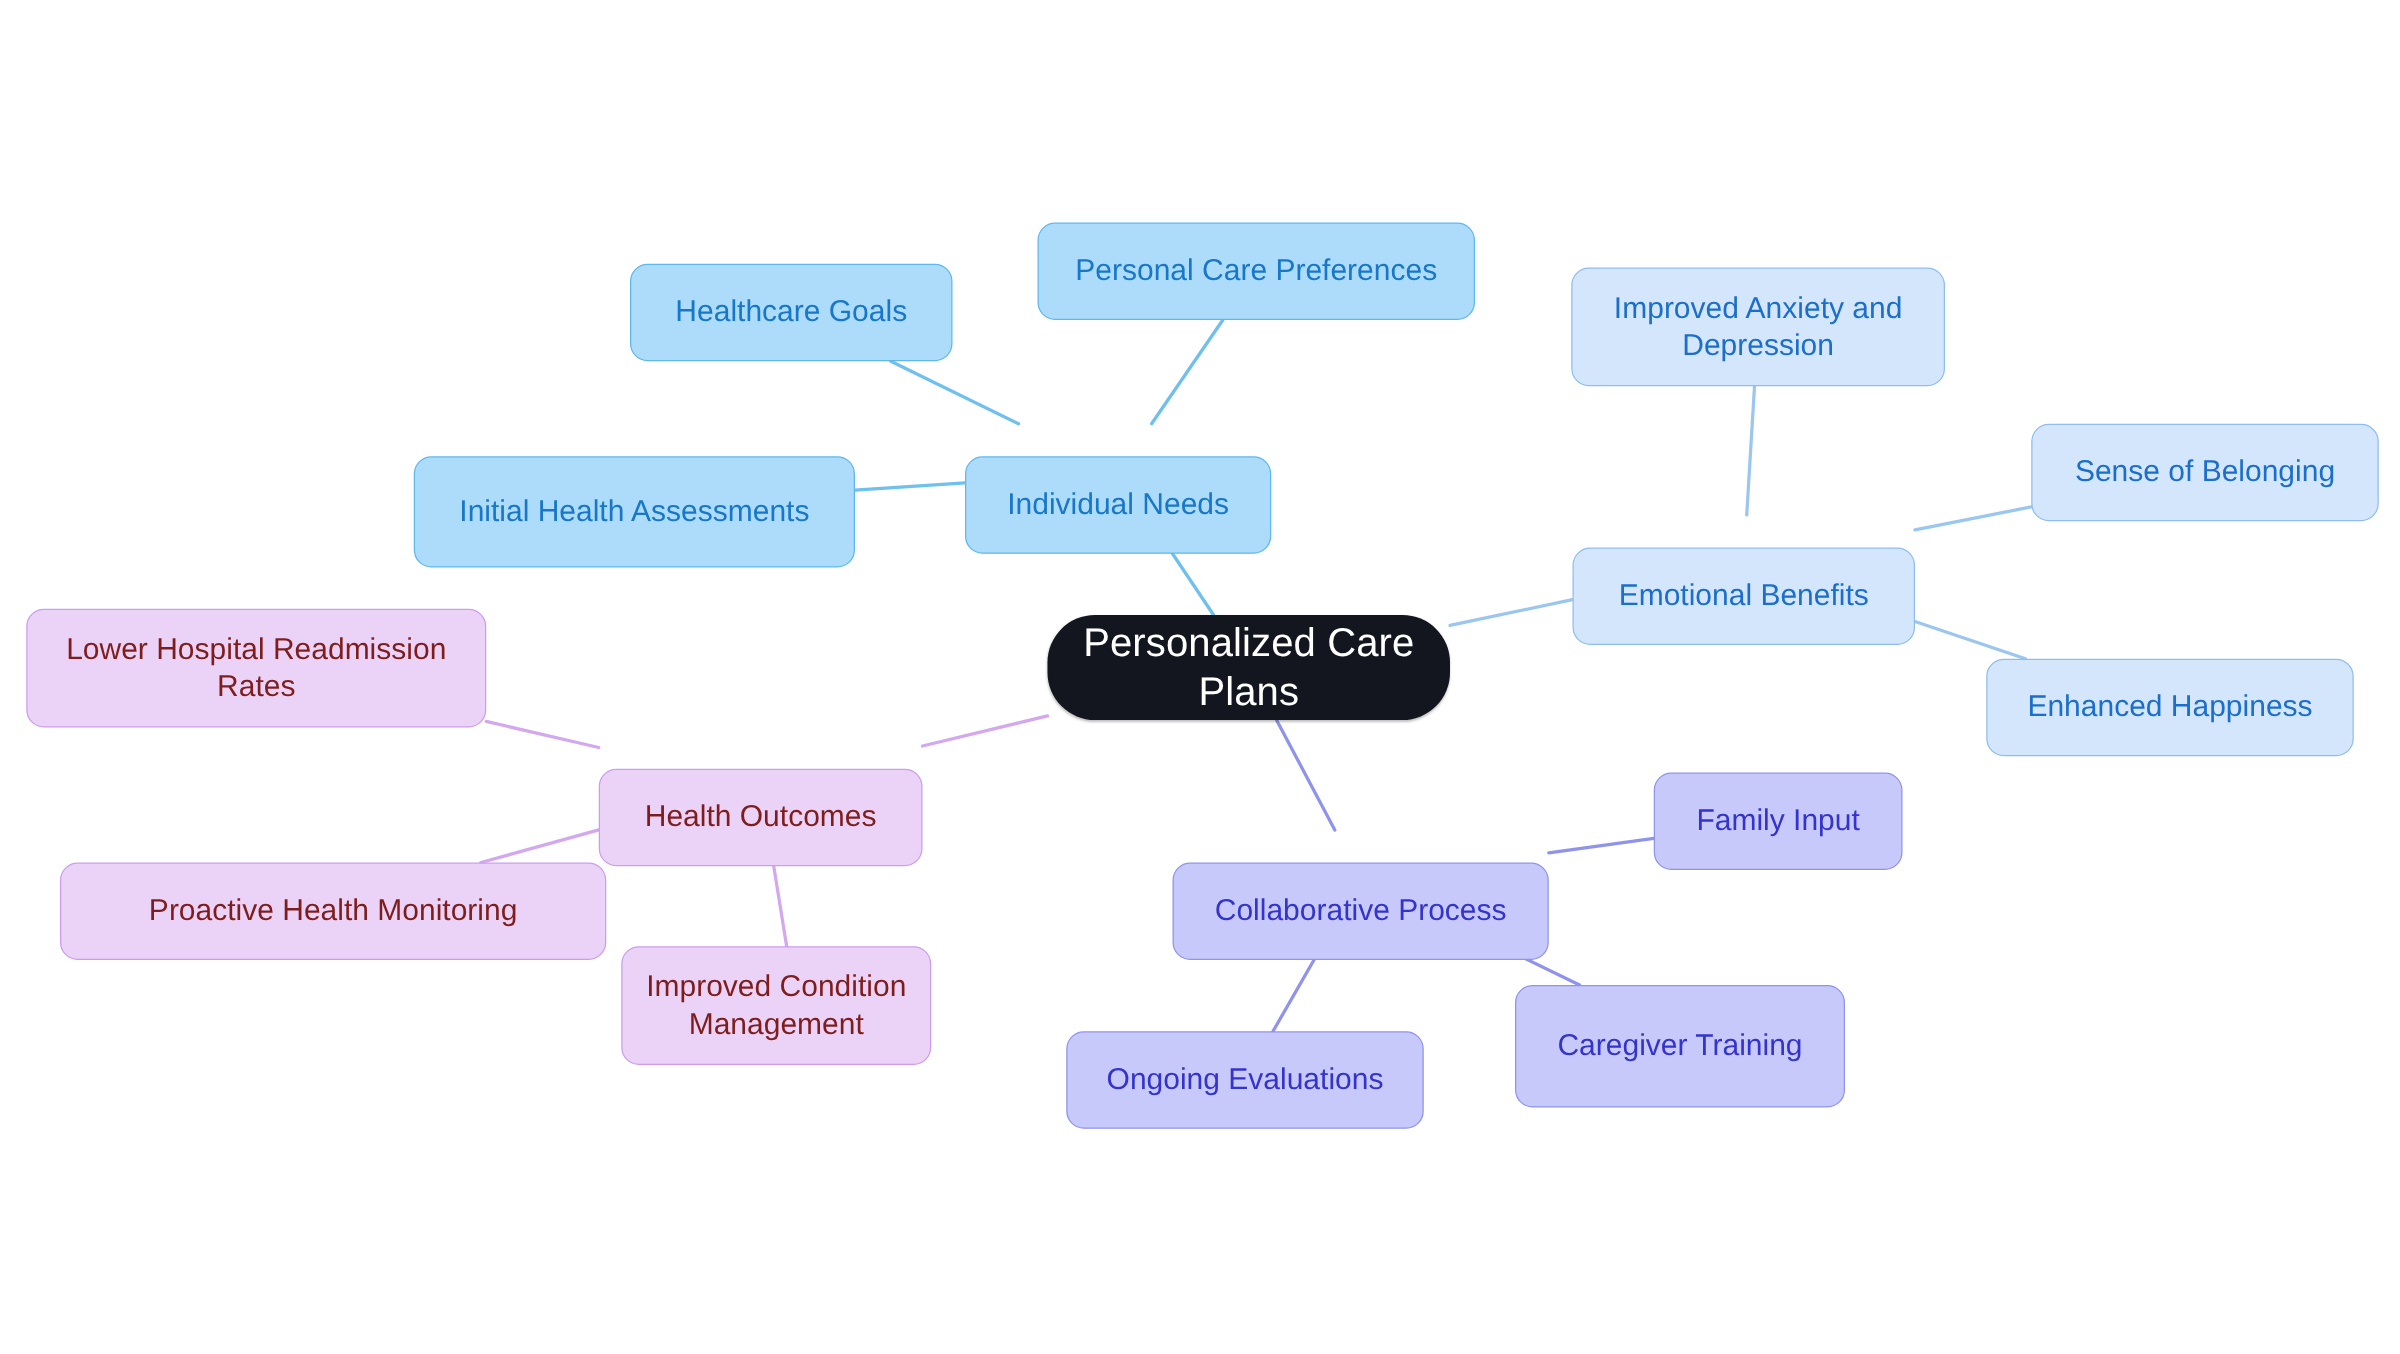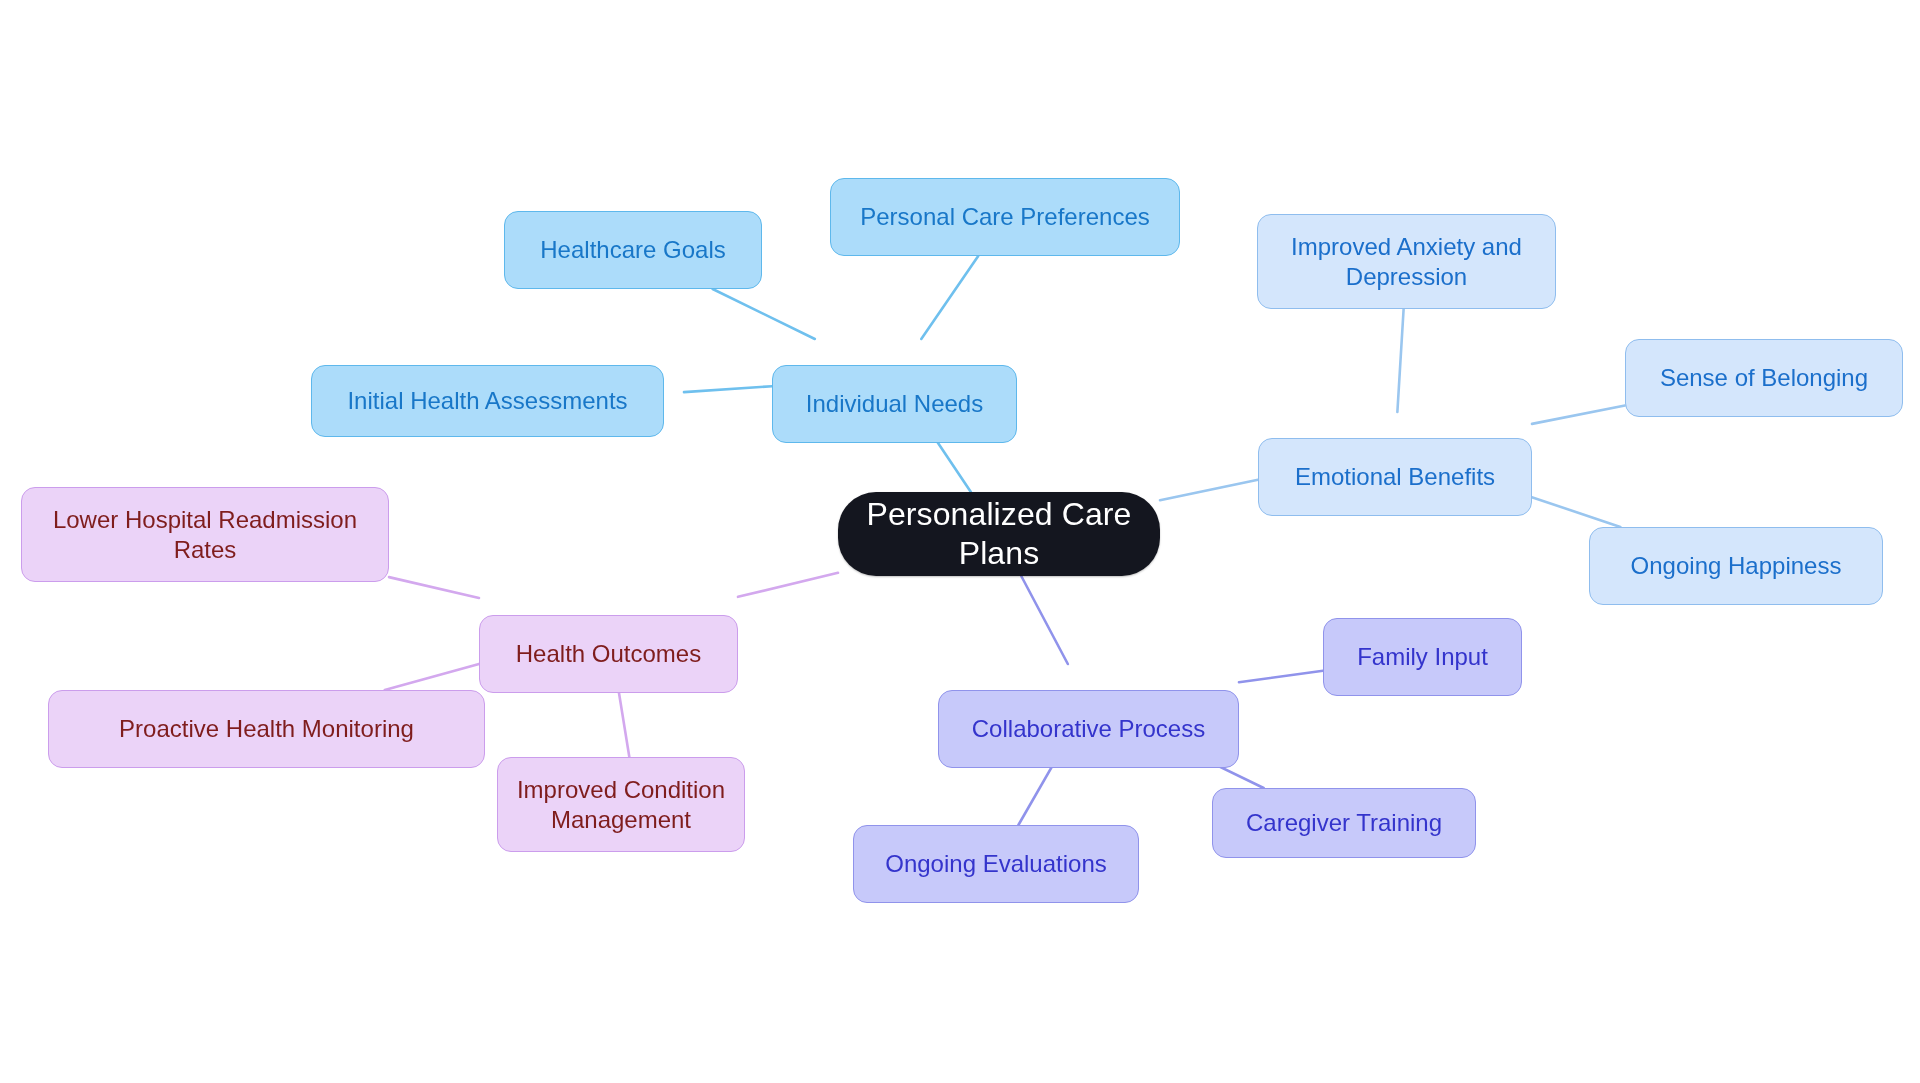--- a/index.html
+++ b/index.html
@@ -99,30 +99,30 @@
       <path d="M 1021.2426035502958 576 Q 1044.5443786982248 620 1067.8461538461538 664" stroke="#9093EB" stroke-width="2.6" fill="none" stroke-linecap="round"></path>
       <path d="M 1239 682.2724550898204 Q 1281 676.4880239520958 1323 670.7035928143713" stroke="#9093EB" stroke-width="2.6" fill="none" stroke-linecap="round"></path>
       <path d="M 1168.858870967742 742 Q 1216.25 765 1263.641129032258 788" stroke="#9093EB" stroke-width="2.6" fill="none" stroke-linecap="round"></path>
       <path d="M 1066.0931677018634 742 Q 1042.25 783.5 1018.4068322981367 825" stroke="#9093EB" stroke-width="2.6" fill="none" stroke-linecap="round"></path>
     </svg>
   <div id="nodes">
       <div class="node root" style="left: 838px; top: 492px; width: 322px; height: 84px;"><span>Personalized Care Plans</span></div>
       <div class="node branch theme-blue" style="left: 772px; top: 339px; width: 245px; height: 78px;"><span>Individual Needs</span></div>
       <div class="node leaf theme-blue" style="left: 830px; top: 178px; width: 350px; height: 78px;"><span>Personal Care Preferences</span></div>
       <div class="node leaf theme-blue" style="left: 504px; top: 211px; width: 258px; height: 78px;"><span>Healthcare Goals</span></div>
-      <div class="node leaf theme-blue" style="left: 311px; top: 365px; width: 353px; height: 72px;"><span>Initial Health Assessments</span></div>
+      <div class="node leaf theme-blue" style="left: 331px; top: 365px; width: 353px; height: 89px;"><span>Initial Health Assessments</span></div>
       <div class="node branch theme-paleblue" style="left: 1258px; top: 412px; width: 274px; height: 78px;"><span>Emotional Benefits</span></div>
       <div class="node leaf theme-paleblue" style="left: 1257px; top: 214px; width: 299px; height: 95px;"><span>Improved Anxiety and
 Depression</span></div>
       <div class="node leaf theme-paleblue" style="left: 1625px; top: 339px; width: 278px; height: 78px;"><span>Sense of Belonging</span></div>
-      <div class="node leaf theme-paleblue" style="left: 1589px; top: 527px; width: 294px; height: 78px;"><span>Ongoing Happiness</span></div>
+      <div class="node leaf theme-paleblue" style="left: 1589px; top: 527px; width: 294px; height: 78px;"><span>Enhanced Happiness</span></div>
       <div class="node branch theme-lavender" style="left: 479px; top: 589px; width: 259px; height: 78px;"><span>Health Outcomes</span></div>
       <div class="node leaf theme-lavender" style="left: 21px; top: 487px; width: 368px; height: 95px;"><span>Lower Hospital Readmission
 Rates</span></div>
       <div class="node leaf theme-lavender" style="left: 48px; top: 690px; width: 437px; height: 78px;"><span>Proactive Health Monitoring</span></div>
       <div class="node leaf theme-lavender" style="left: 497px; top: 757px; width: 248px; height: 95px;"><span>Improved Condition
 Management</span></div>
       <div class="node branch theme-periwinkle" style="left: 938px; top: 664px; width: 301px; height: 78px;"><span>Collaborative Process</span></div>
       <div class="node leaf theme-periwinkle" style="left: 1323px; top: 618px; width: 199px; height: 78px;"><span>Family Input</span></div>
-      <div class="node leaf theme-periwinkle" style="left: 1212px; top: 788px; width: 264px; height: 70px;"><span>Caregiver Training</span></div>
+      <div class="node leaf theme-periwinkle" style="left: 1212px; top: 788px; width: 264px; height: 98px;"><span>Caregiver Training</span></div>
       <div class="node leaf theme-periwinkle" style="left: 853px; top: 825px; width: 286px; height: 78px;"><span>Ongoing Evaluations</span></div>
     </div>
 </div>
 
 </body></html>

